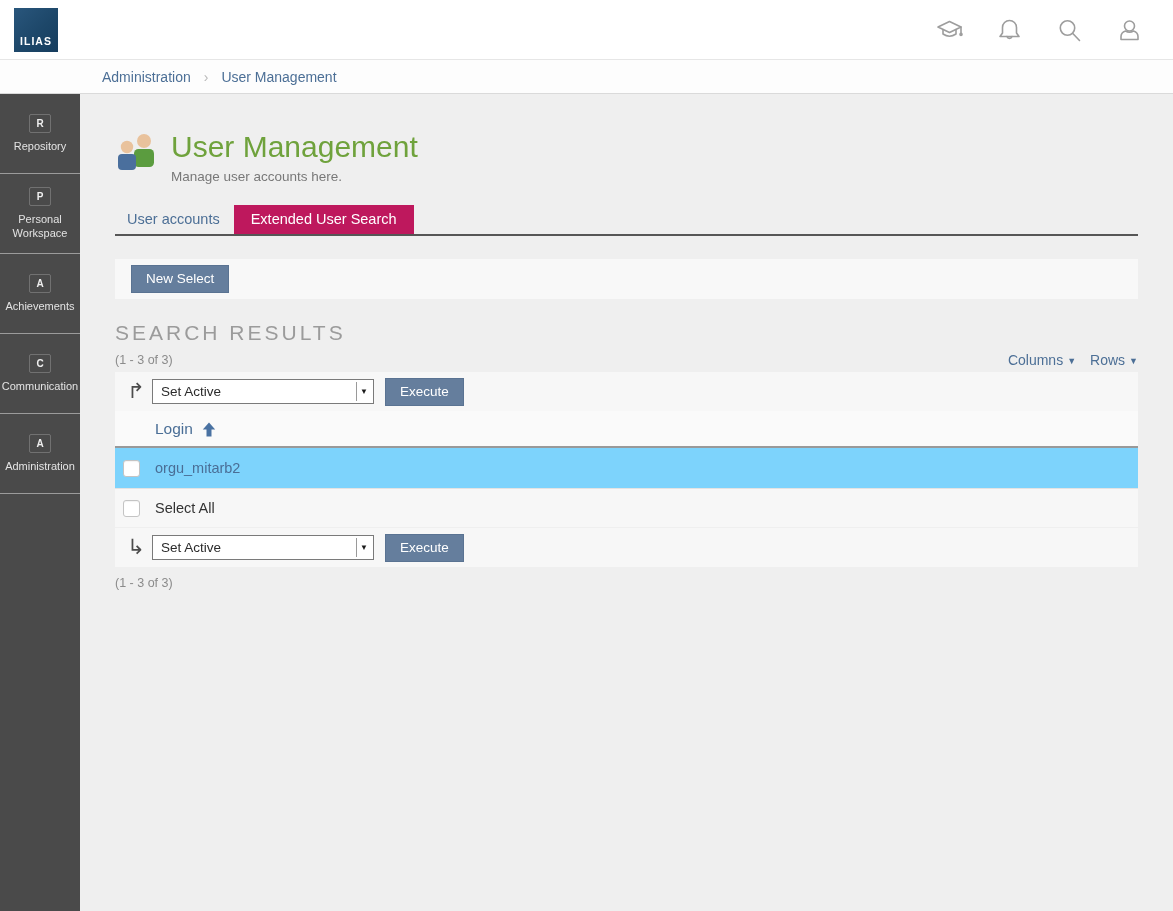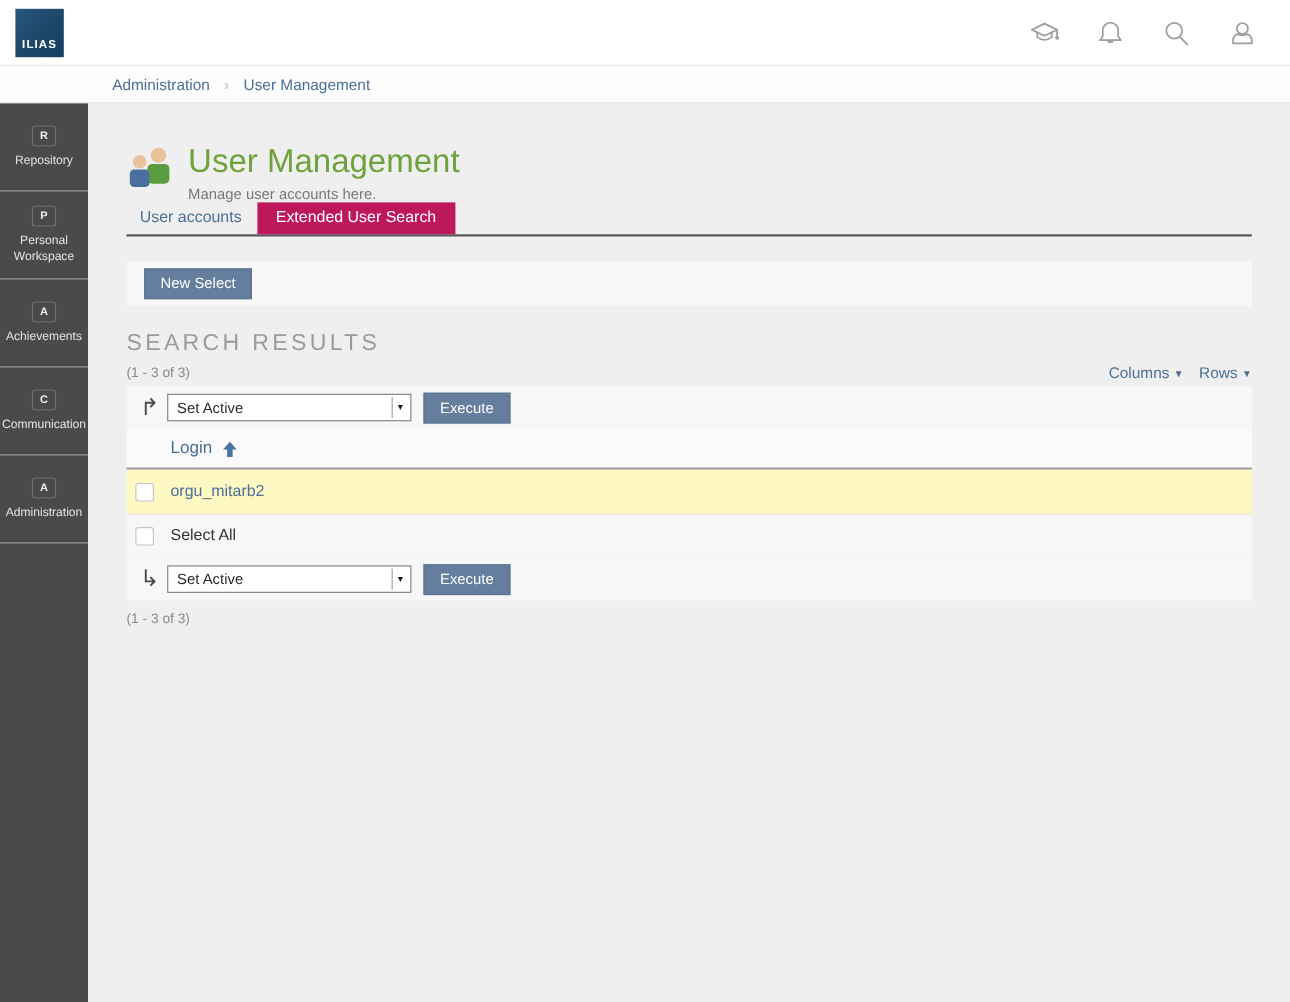--- a/index.html
+++ b/index.html
@@ -47,21 +47,21 @@
   
   .main { position:absolute; left:80px; top:94px; width:1093px; height:817px;
     background:#efefef; }
   .content { margin:0 35px; width:1023px; }
 
   .pageheader { padding-top:36px; display:flex; align-items:flex-start; }
   .pageheader .ph-icon { width:46px; height:42px; margin-right:10px; margin-top:2px; }
   .ph-title { color:#6fa23c; font-size:30px; font-weight:400; line-height:1.1; }
   .ph-sub { color:#787878; font-size:13.5px; margin-top:6px; }
 
-  .tabs { border-bottom:2px solid #565656; display:flex;
+  .tabs { margin-top:21px; border-bottom:2px solid #565656; display:flex;
     align-items:flex-end; }
   .tab { font-size:14.5px; }
   .tab.inactive { color:#4c6f96; padding:6px 14px 7px 12px; cursor:pointer; }
   .tab.active { background:#be185d; color:#fff; padding:6px 17px 7px 17px; cursor:pointer; }
 
   .toolbar-strip { margin-top:23px; background:#f8f8f8; height:40px;
     display:flex; align-items:center; padding-left:16px; }
   .btn { background:#657e9d; color:#fff; border:1px solid #5a7392;
     font-family:"Liberation Sans",sans-serif; font-size:13.5px;
     padding:5px 14px 6px 14px; cursor:pointer; }
@@ -91,21 +91,21 @@
     font-size:8px; color:#1a1a1a; border-left:1px solid #9a9a9a; pointer-events:none; }
   .t-toolbar .btn { margin-left:11px; }
 
   .t-header { background:#fafafa; height:37px; border-bottom:2px solid #999;
     display:flex; align-items:center; padding-left:40px; }
   .t-header a { color:#4a6e96; font-size:15.5px; }
   .sort-arrow { margin-left:9px; position:relative; top:1px; }
 
   .t-row { height:41px; display:flex; align-items:center;
     border-bottom:1px solid #e3e3e3; background:#fff; }
-  .t-row.alt { background:#fef9c3; }
+  .t-row.alt { background:#7dd3fc; }
   .t-row input[type=checkbox], .t-selectall input[type=checkbox] {
     appearance:none; -webkit-appearance:none; width:17px; height:17px;
     border:1px solid #c4c4c4; border-radius:3px; background:#fff;
     box-shadow:inset 0 1px 1px rgba(0,0,0,0.05); margin-left:8px; cursor:pointer; }
   .t-row a { color:#4a6e96; font-size:14.5px; margin-left:15px; }
 
   .t-selectall { background:#f7f7f7; height:39px; display:flex; align-items:center;
     border-bottom:1px solid #efefef; }
   .t-selectall span { color:#333; font-size:14.5px; margin-left:15px; }
 

